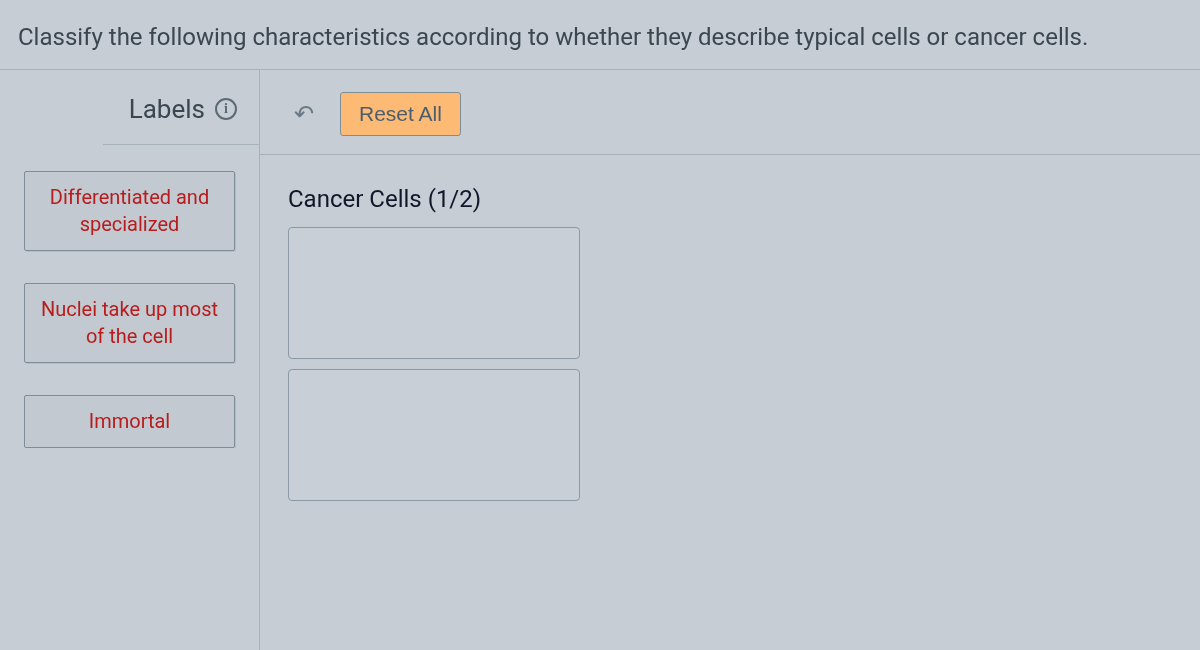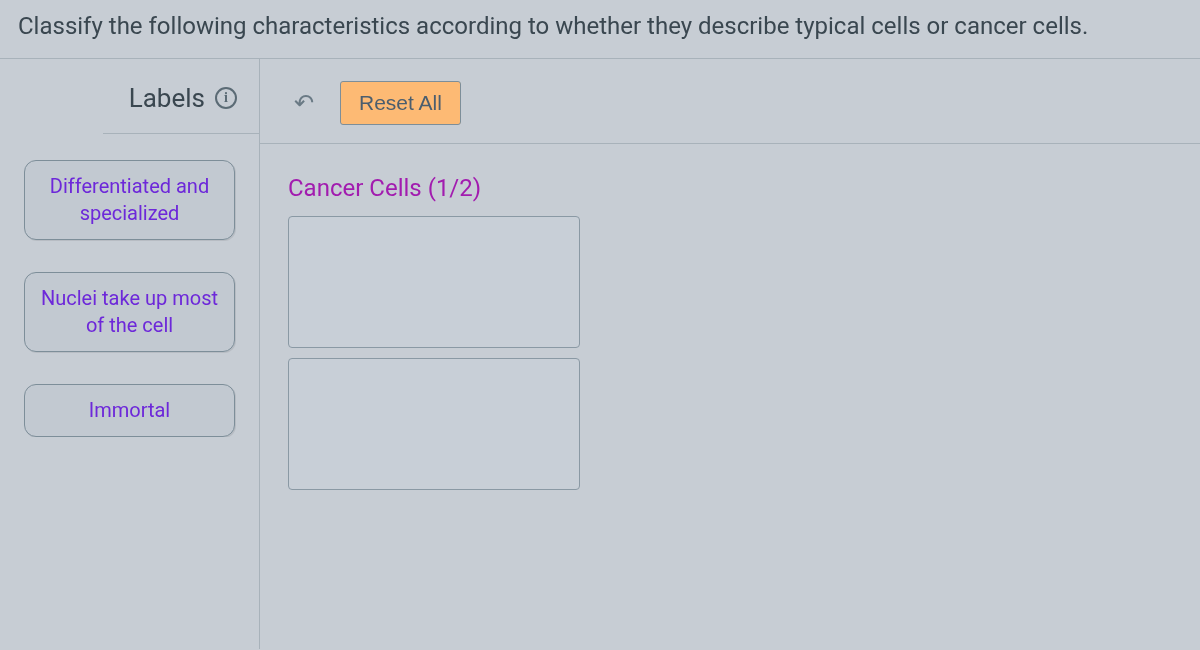--- a/index.html
+++ b/index.html
@@ -9,20 +9,21 @@
     width: 1200px;
     height: 650px;
     overflow: hidden;
     color: #3a4a52;
   }
   .instruction {
     padding: 12px 18px 18px 18px;
     font-size: 24px;
     color: #3a4750;
     border-bottom: 1px solid #a8b2ba;
+    margin-top: 11px;
   }
   .workarea {
     display: flex;
     flex-direction: row;
     padding: 0;
     height: calc(100% - 60px);
   }
   .labels-panel {
     width: 260px;
     border-right: 1px solid #a8b2ba;
@@ -57,25 +58,25 @@
   .labels-list {
     padding: 26px 24px 0 24px;
     display: flex;
     flex-direction: column;
     gap: 32px;
     overflow: hidden;
   }
   .label-chip {
     border: 1px solid #7d8e99;
     background: #c2c9d1;
-    border-radius: 12px;
+    border-radius: 2px;
     padding: 12px 10px;
     text-align: center;
     font-size: 20px;
-    color: #6d28d9;
+    color: #b91c1c;
     line-height: 1.35;
     cursor: grab;
     box-shadow: 1px 1px 0 rgba(0,0,0,0.08);
   }
   .drop-panel {
     flex: 1;
     display: flex;
     flex-direction: column;
   }
   .drop-toolbar {
@@ -110,21 +111,21 @@
     flex-direction: row;
     gap: 70px;
     padding: 30px 36px 0 28px;
   }
   .drop-col {
     display: flex;
     flex-direction: column;
   }
   .drop-title {
     font-size: 24px;
-    color: #a21caf;
+    color: #0f172a;
     margin-bottom: 14px;
     font-weight: 400;
   }
   .drop-slots {
     display: flex;
     flex-direction: column;
     gap: 10px;
   }
   .drop-slot {
     width: 292px;

